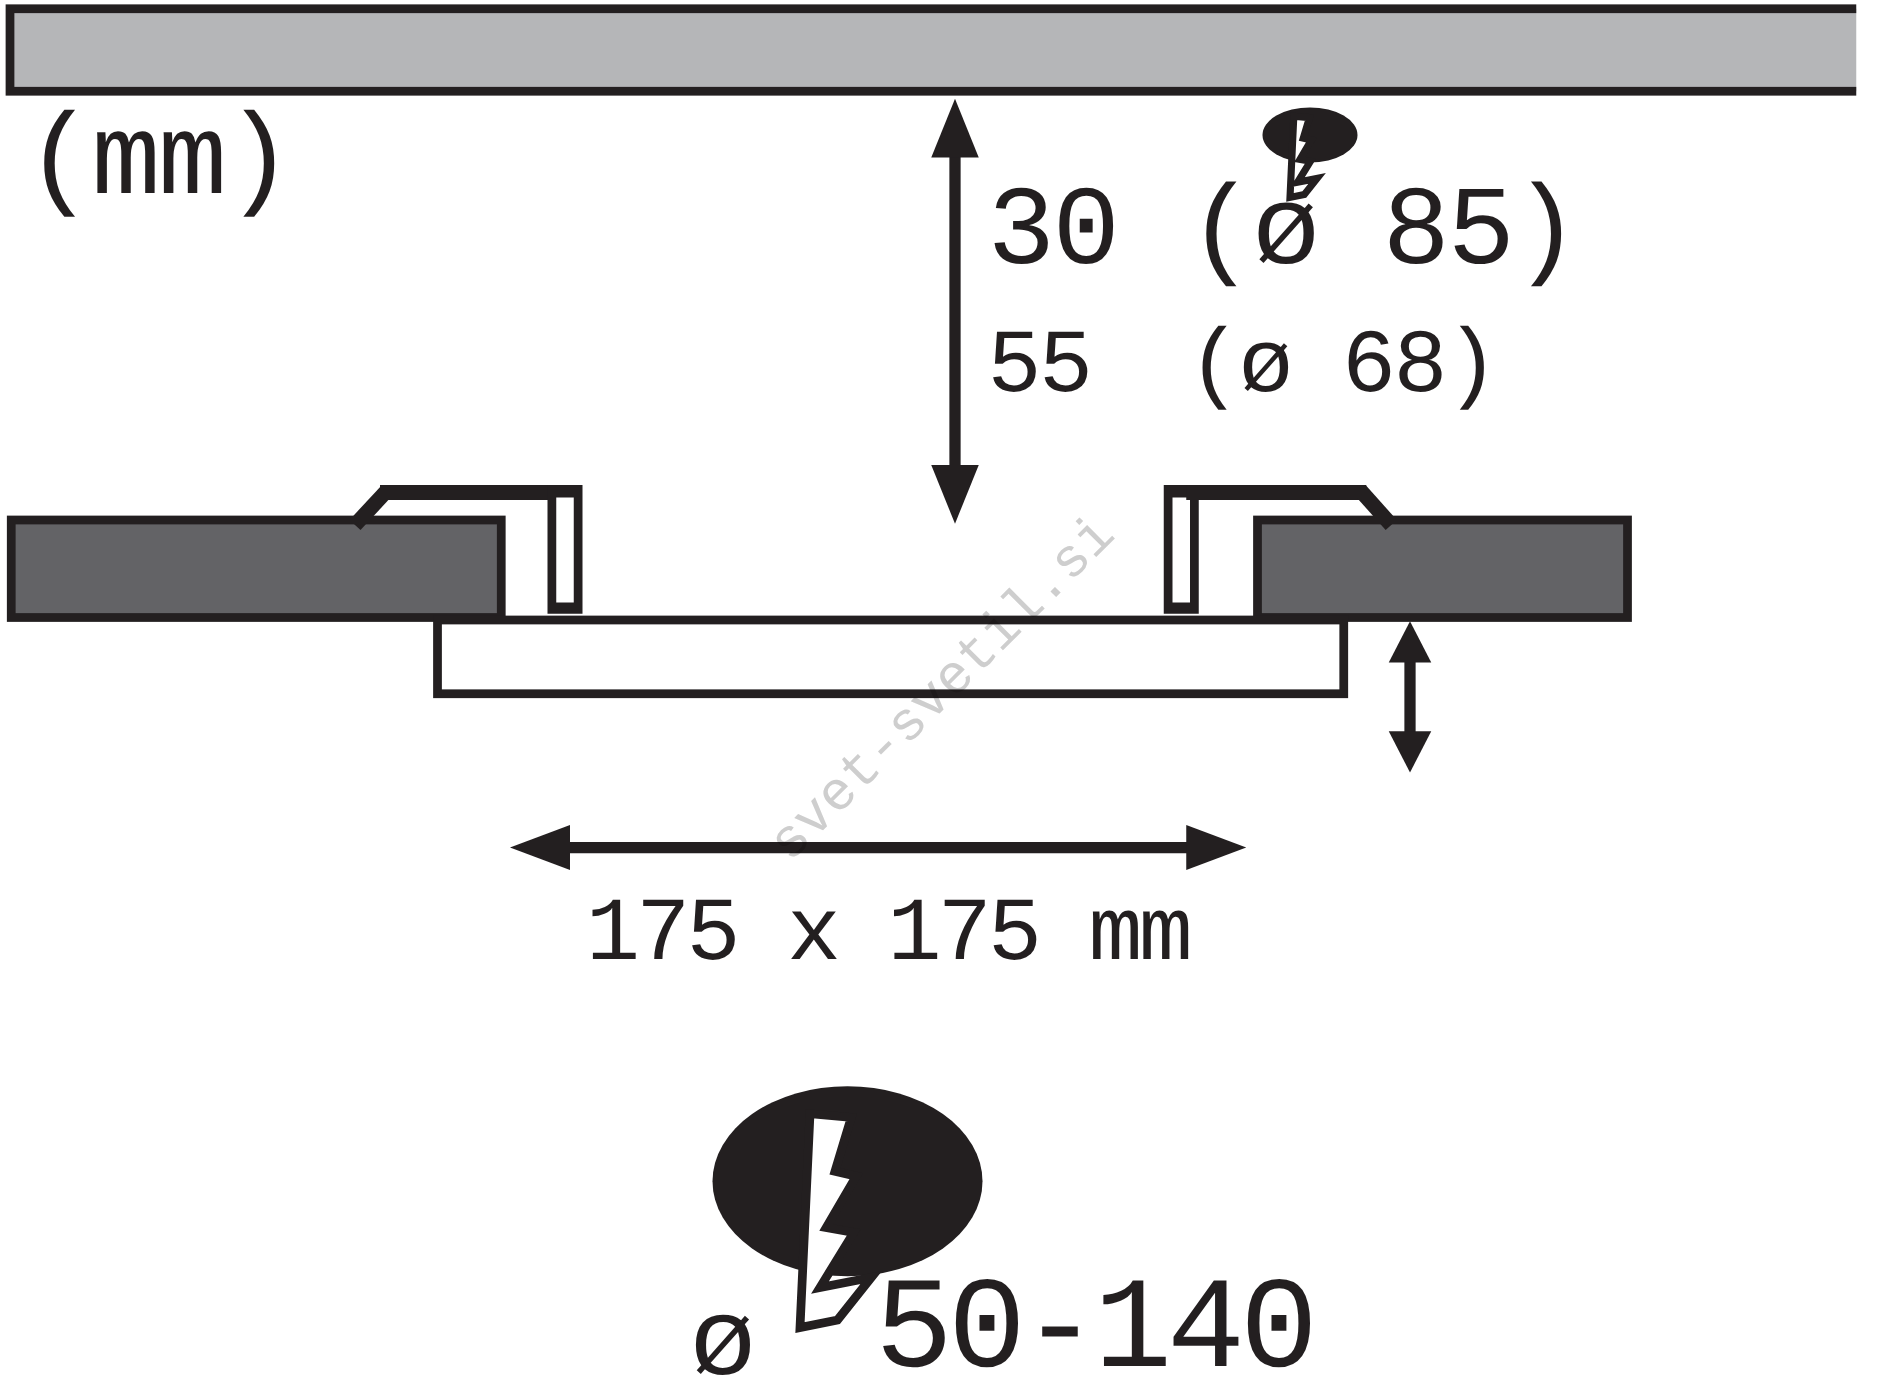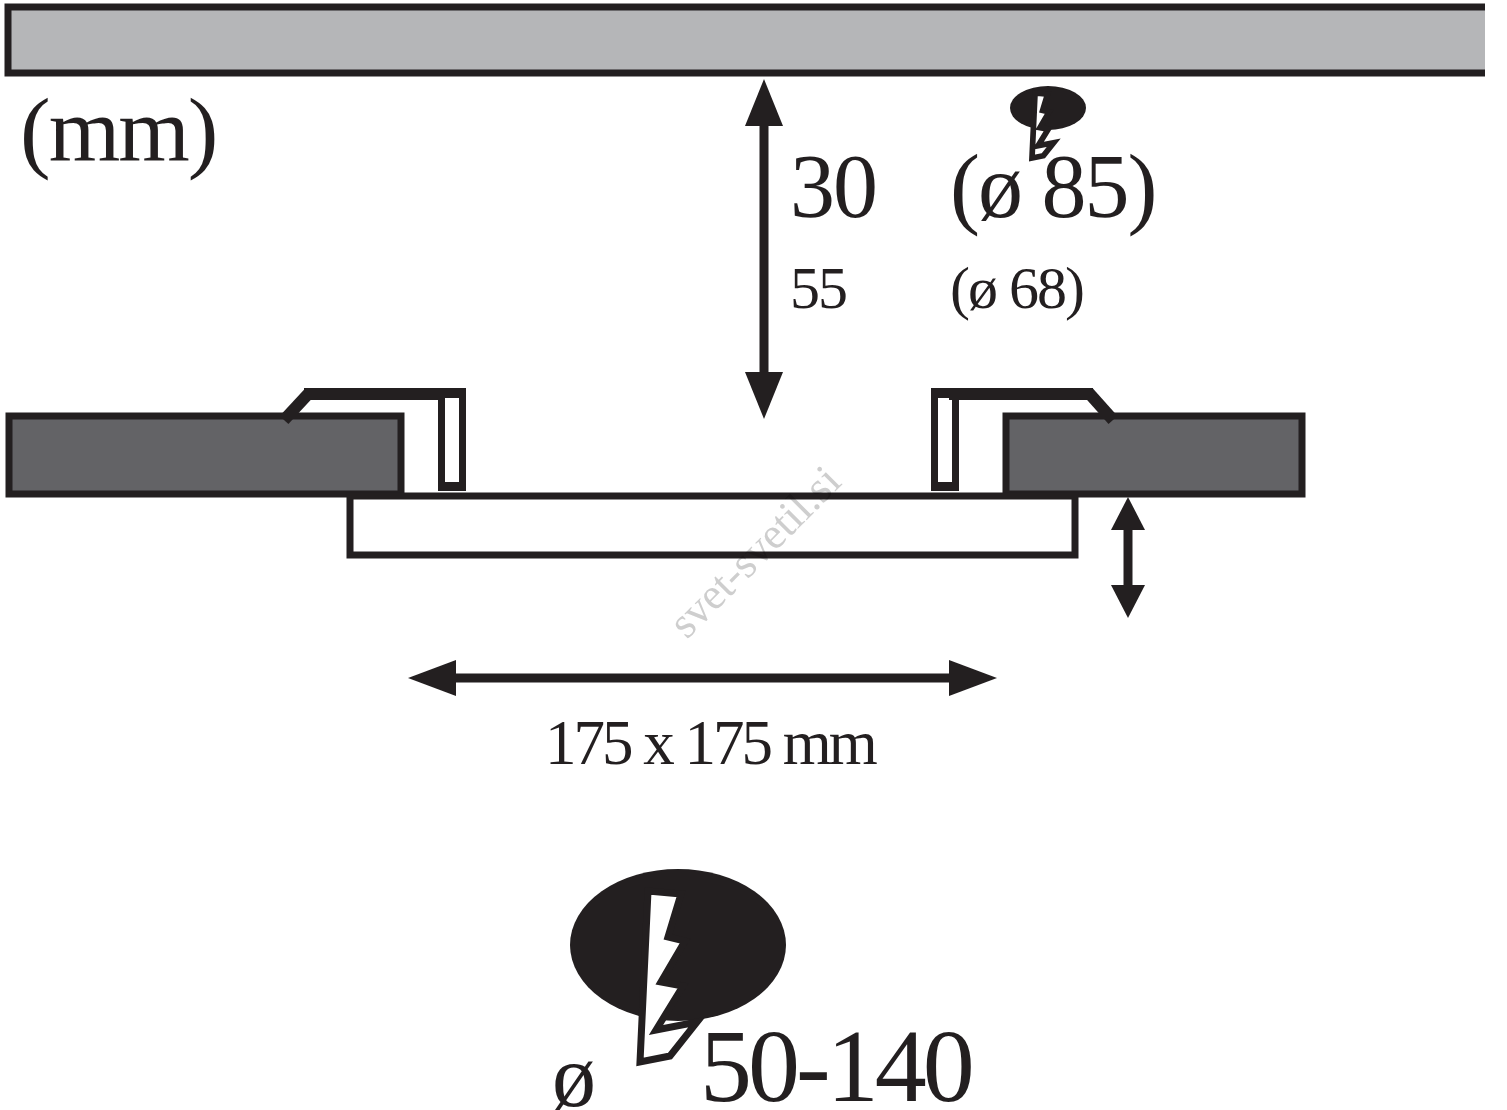--- a/index.html
+++ b/index.html
@@ -1,36 +1,36 @@
 <!DOCTYPE html>
 <html><head>
 <meta charset="utf-8">
 <style>
   html,body{margin:0;padding:0;background:#ffffff;}
   #stage{
     position:relative;
     width:1485px;height:1110px;
     background:#ffffff;
     overflow:hidden;
-    font-family:Liberation Serif, serif;
+    font-family:Liberation Mono, monospace;
   }
   #stage svg{position:absolute;left:0;top:0;}
   .t{
     position:absolute;
     color:#231f20;
     line-height:1;
     white-space:nowrap;
     letter-spacing:-2px;
   }
   .t .val{display:inline-block;width:160px;}
   #units-label{left:20px;top:84px;font-size:92px;}
   #depth-row-1{left:790px;top:142px;font-size:90px;}
-  #depth-row-2{left:790px;top:258px;font-size:60px;}
+  #depth-row-2{left:790px;top:258px;font-size:72px;}
   #panel-height-label{left:1160px;top:502px;font-size:90px;}
-  #cutout-size-label{left:340px;top:712px;width:740px;text-align:center;font-size:63px;letter-spacing:-3px;}
+  #cutout-size-label{left:340px;top:712px;width:740px;text-align:center;font-size:72px;letter-spacing:-3px;}
   #diameter-symbol{left:552px;top:1033px;font-size:88px;}
   #cable-cutout-range{left:700px;top:1014px;font-size:104px;letter-spacing:-4px;}
   #watermark{
     position:absolute;
     left:555px;top:524px;width:400px;height:56px;
     text-align:center;line-height:56px;
     font-size:44px;color:#c9c9c9;
     letter-spacing:0px;
     transform:rotate(-45deg);
     mix-blend-mode:multiply;

